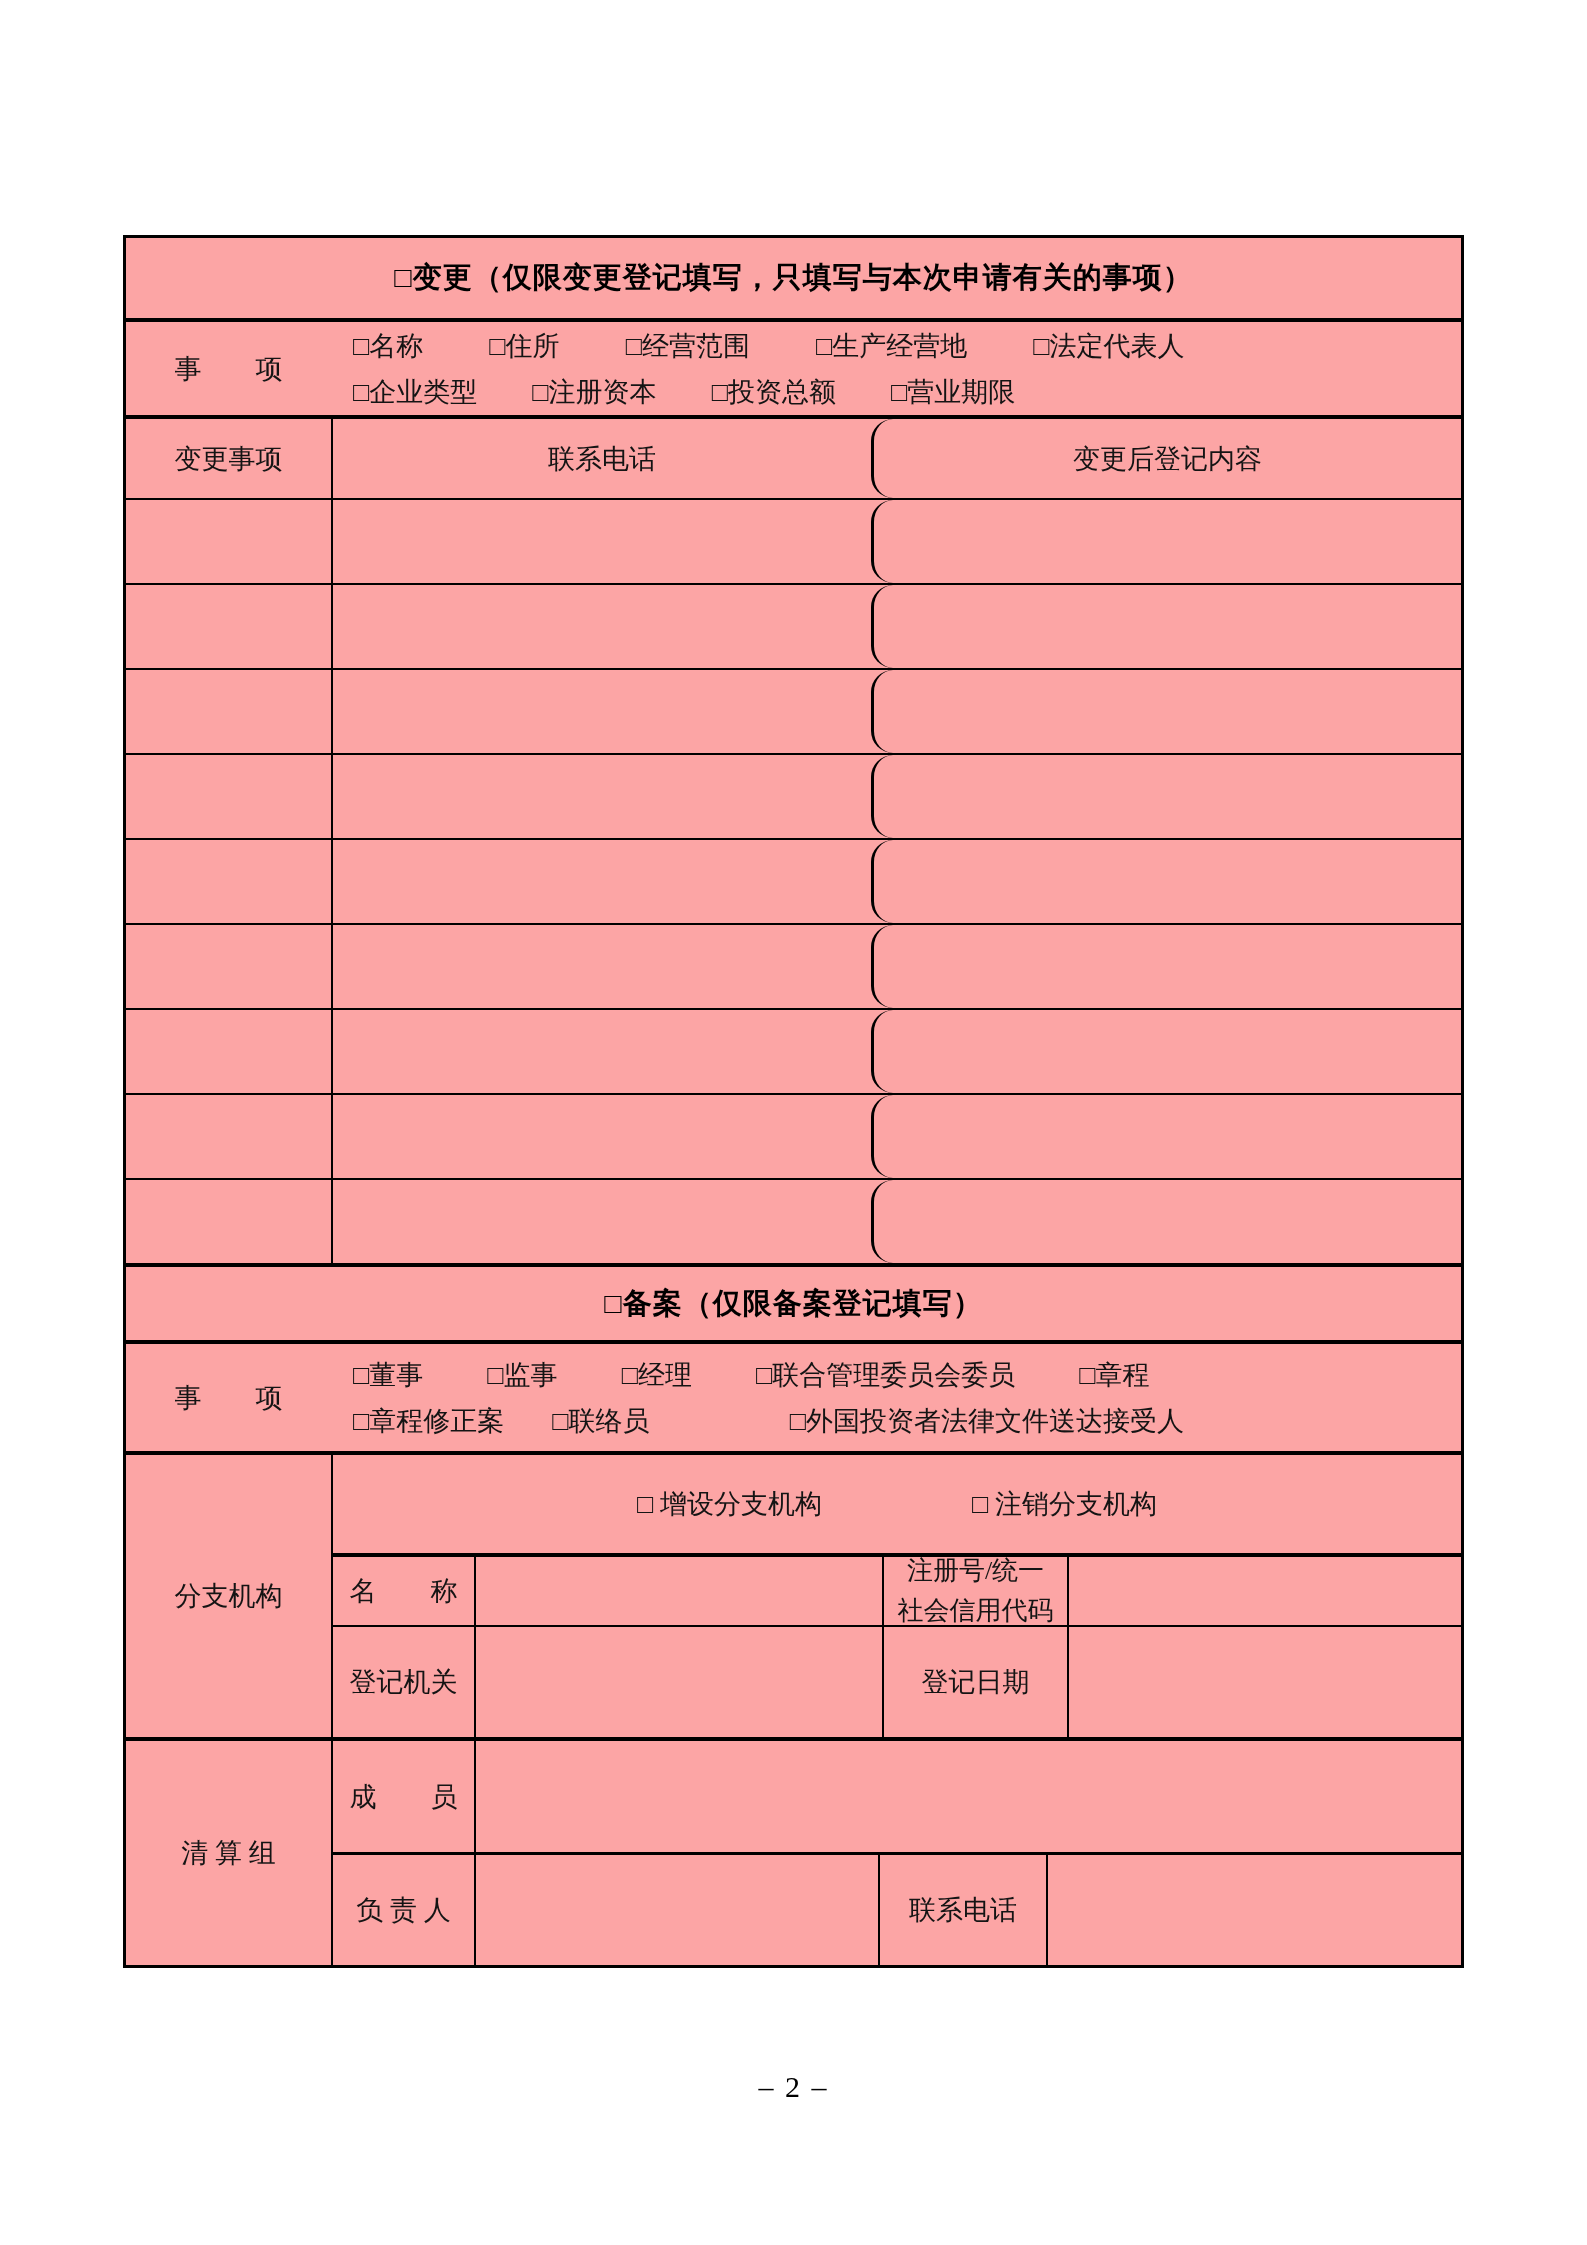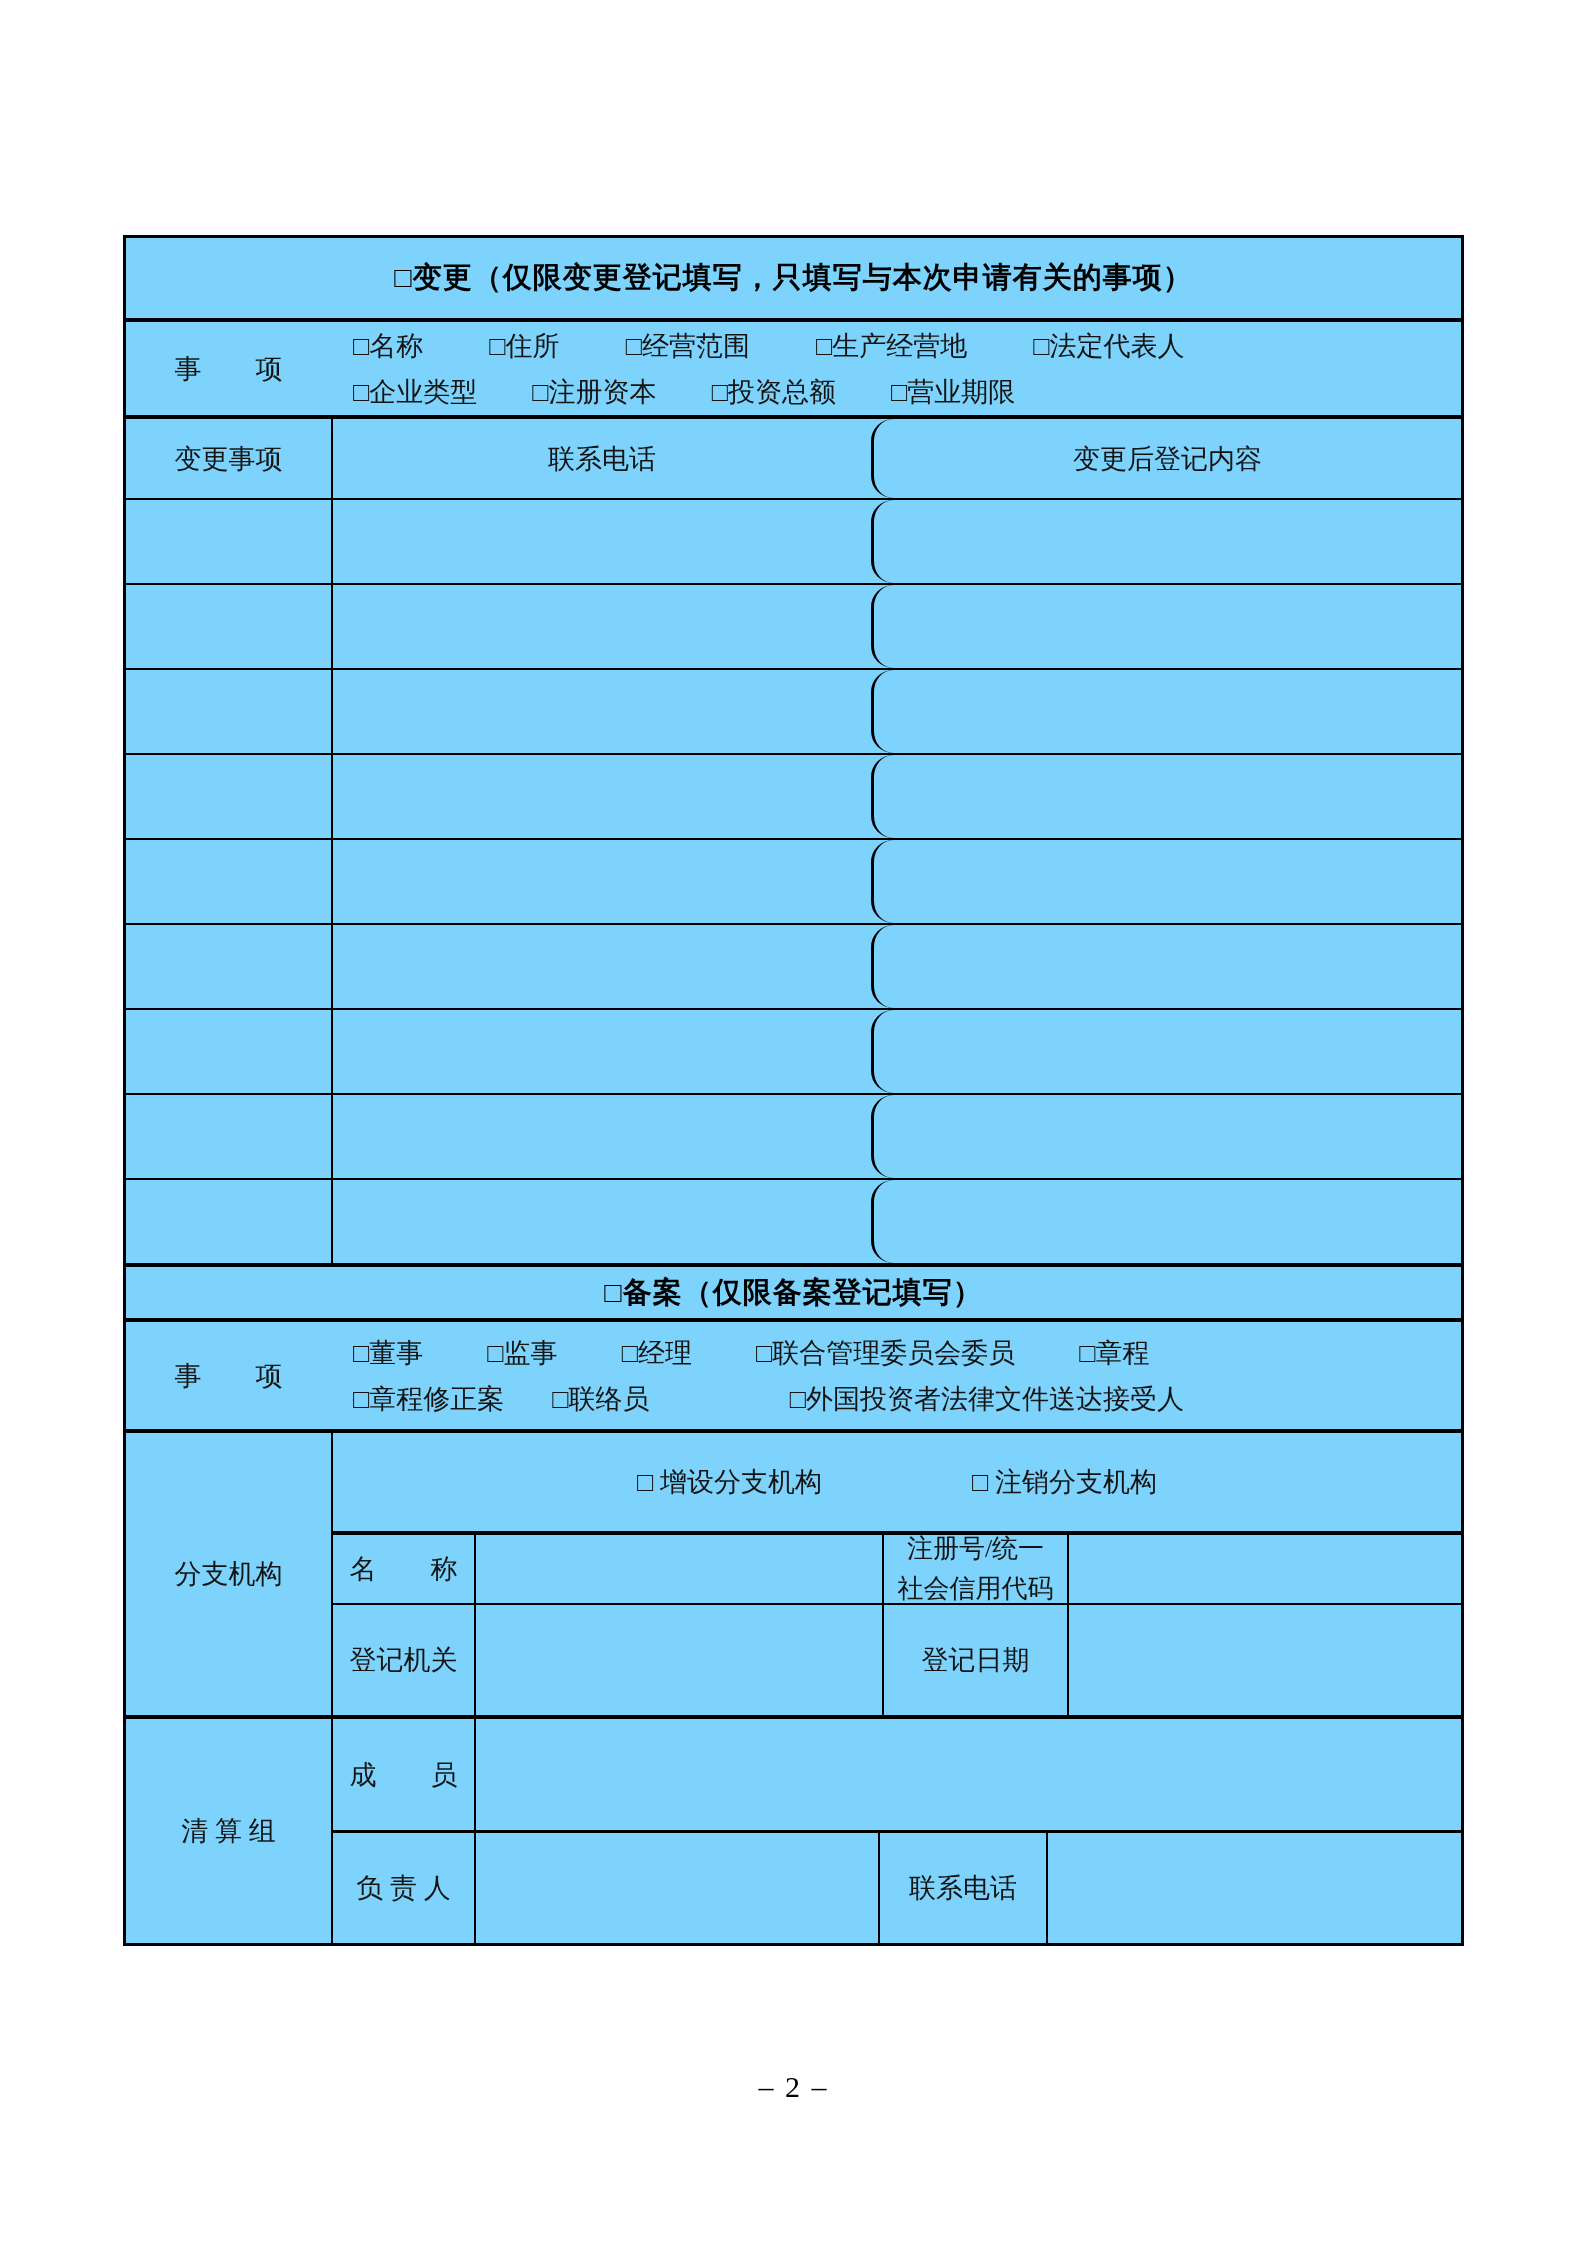--- a/index.html
+++ b/index.html
@@ -3,41 +3,41 @@
 <meta charset="utf-8">
 <style>
   html,body { margin:0; padding:0; background:#ffffff; }
   .page {
     position:relative; width:1587px; height:2245px; background:#ffffff;
     font-family:"Liberation Serif","DejaVu Serif",serif; color:#141414;
     overflow:hidden;
   }
   .form {
     position:absolute; left:123px; top:235px; width:1341px;
-    border:3px solid #000; box-sizing:border-box; background:#7dd3fc;
+    border:3px solid #000; box-sizing:border-box; background:#fca5a5;
   }
   .row { display:flex; align-items:stretch; box-sizing:border-box; border-top:2px solid #000; }
   .row.first { border-top:none; }
   .row.tk { border-top:4px solid #000; }
   .cell { box-sizing:border-box; border-left:2px solid #000; display:flex; align-items:center; justify-content:center; }
   .cell.cfirst { border-left:none; }
   .cell.bl3 { border-left:3px solid #000;border-radius:22px; }
   .w-label { width:205px; flex:0 0 205px; }
   .w-col2  { width:540px; flex:0 0 540px; }
   .w-flex  { flex:1 1 auto; }
   .w-sub   { width:141px; flex:0 0 141px; }
   .w-blank408 { width:408px; flex:0 0 408px; }
   .w-185   { width:185px; flex:0 0 185px; }
   .w-blank404 { width:404px; flex:0 0 404px; }
   .w-168   { width:168px; flex:0 0 168px; }
 
   .title-row { height:80px; display:flex; align-items:center; justify-content:center;
                font-weight:bold; font-size:29px; letter-spacing:1px;
                font-family:"Liberation Sans","DejaVu Sans",sans-serif; color:#000; }
-  .title-row.h77 { height:55px; }
+  .title-row.h77 { height:77px; }
 
   .items-row { height:97px; }
   .items-row.h111 { height:111px; }
   .items-content { flex:1 1 auto; display:flex; flex-direction:column; justify-content:center;
                    padding-left:22px; font-size:27px; }
   .items-line { display:flex; gap:66px; line-height:46px; white-space:nowrap; }
   .items-line.gap72 { gap:64px; }
   .items-line.gap55 { gap:55px; }
   .items-line.filing2 { gap:48px; }
   .items-line.filing2 span:nth-child(3) { margin-left:92px; }

